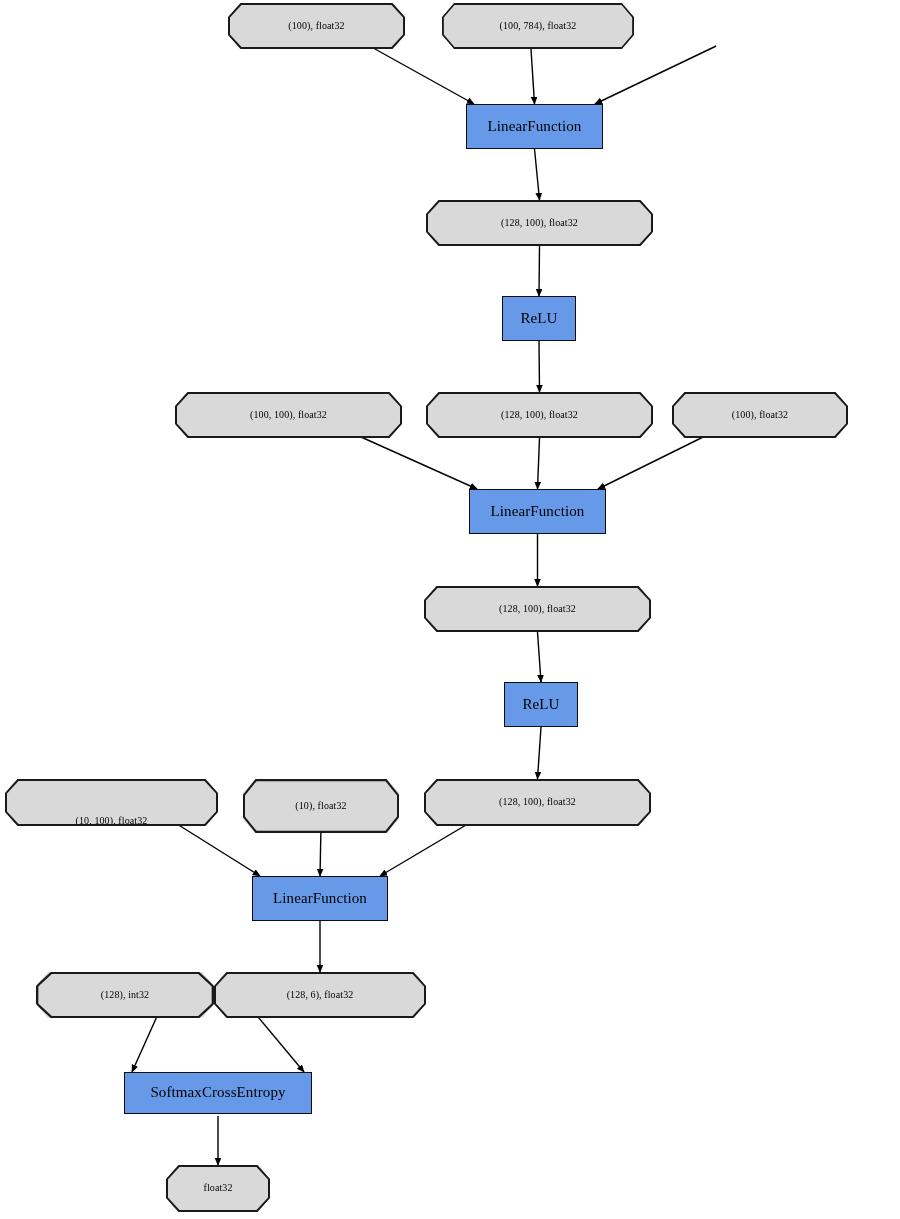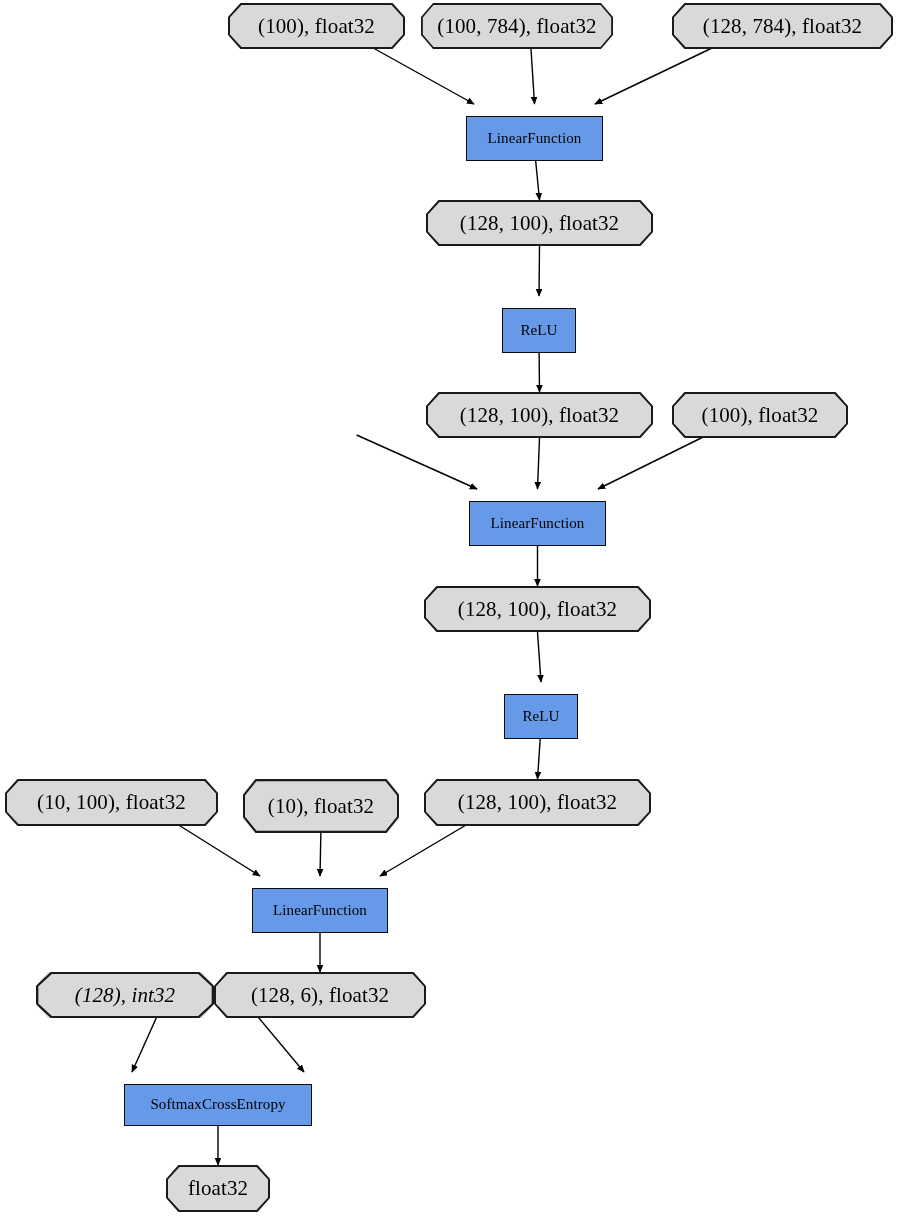--- a/index.html
+++ b/index.html
@@ -29,21 +29,21 @@
     display: flex;
     align-items: center;
     justify-content: center;
     text-align: center;
     line-height: 1.05;
     color: #000000;
     white-space: nowrap;
   }
   .node-label {
     display: block;
-    font-size: 21px;
+    font-size: 10px;
     letter-spacing: 0.1px;
   }
   
   .node.var {
     background: #d9d9d9;
     border: 0;
     -webkit-clip-path: polygon(
         12px 0, calc(100% - 12px) 0,
         100% 14px, 100% calc(100% - 14px),
         calc(100% - 12px) 100%, 12px 100%,
@@ -58,21 +58,20 @@
     position: absolute;
     left: 0; top: 0;
     width: 100%;
     height: 100%;
     pointer-events: none;
   }
   
   .node.func {
     background: #6699e8;
     border: 1px solid #0c0c0c;
-    margin-top: 12px;
   }
   .node.func .node-label {
     font-size: 15px;
   }
 </style>
 </head>
 <body>
 
 <div id="graph">
 
@@ -104,46 +103,46 @@
         <line x1="218.0" y1="1116.0" x2="218.0" y2="1165.0" marker-end="url(#arrow)"></line>
       </g>
   </svg>
 
   <div class="node var" style="left: 228px; top: 3px; width: 177px; height: 46px;">
     <span class="node-label">(100), float32</span>
   <svg class="oct-border" viewBox="0 0 177 46" preserveAspectRatio="none">
         <polygon points="13,1 164,1 176,14 176,32 164,45 13,45 1,32 1,14" fill="none" stroke="#1a1a1a" stroke-width="2"></polygon>
       </svg>
     </div>
-  <div class="node var" style="left: 421px; top: 3px; width: 192px; height: 46px;">
+  <div class="node var" style="left: 442px; top: 3px; width: 192px; height: 46px;">
     <span class="node-label">(100, 784), float32</span>
   <svg class="oct-border" viewBox="0 0 208 46" preserveAspectRatio="none">
         <polygon points="13,1 195,1 207,14 207,32 195,45 13,45 1,32 1,14" fill="none" stroke="#1a1a1a" stroke-width="2"></polygon>
       </svg>
     </div>
-  <div class="node var" style="left: 672px; top: 3px; width: 221px; height: 46px;">
-    <span class="node-label">(128, 784), float32</span>
-  <svg class="oct-border" viewBox="0 0 221 46" preserveAspectRatio="none">
-        <polygon points="13,1 208,1 220,14 220,32 208,45 13,45 1,32 1,14" fill="none" stroke="#1a1a1a" stroke-width="2"></polygon>
-      </svg>
-    </div>
 
   <div class="node func" style="left: 466px; top: 104px; width: 137px; height: 45px;">
     <span class="node-label">LinearFunction</span>
   </div>
   <div class="node var" style="left: 426px; top: 200px; width: 227px; height: 46px;">
     <span class="node-label">(128, 100), float32</span>
   <svg class="oct-border" viewBox="0 0 227 46" preserveAspectRatio="none">
         <polygon points="13,1 214,1 226,14 226,32 214,45 13,45 1,32 1,14" fill="none" stroke="#1a1a1a" stroke-width="2"></polygon>
       </svg>
     </div>
   <div class="node func" style="left: 502px; top: 296px; width: 74px; height: 45px;">
     <span class="node-label">ReLU</span>
   </div>
 
+  <div class="node var" style="left: 175px; top: 392px; width: 227px; height: 46px;">
+    <span class="node-label">(100, 100), float32</span>
+  <svg class="oct-border" viewBox="0 0 227 46" preserveAspectRatio="none">
+        <polygon points="13,1 214,1 226,14 226,32 214,45 13,45 1,32 1,14" fill="none" stroke="#1a1a1a" stroke-width="2"></polygon>
+      </svg>
+    </div>
   <div class="node var" style="left: 426px; top: 392px; width: 227px; height: 46px;">
     <span class="node-label">(128, 100), float32</span>
   <svg class="oct-border" viewBox="0 0 227 46" preserveAspectRatio="none">
         <polygon points="13,1 214,1 226,14 226,32 214,45 13,45 1,32 1,14" fill="none" stroke="#1a1a1a" stroke-width="2"></polygon>
       </svg>
     </div>
   <div class="node var" style="left: 672px; top: 392px; width: 176px; height: 46px;">
     <span class="node-label">(100), float32</span>
   <svg class="oct-border" viewBox="0 0 176 46" preserveAspectRatio="none">
         <polygon points="13,1 163,1 175,14 175,32 163,45 13,45 1,32 1,14" fill="none" stroke="#1a1a1a" stroke-width="2"></polygon>
@@ -156,21 +155,21 @@
   <div class="node var" style="left: 424px; top: 586px; width: 227px; height: 46px;">
     <span class="node-label">(128, 100), float32</span>
   <svg class="oct-border" viewBox="0 0 227 46" preserveAspectRatio="none">
         <polygon points="13,1 214,1 226,14 226,32 214,45 13,45 1,32 1,14" fill="none" stroke="#1a1a1a" stroke-width="2"></polygon>
       </svg>
     </div>
   <div class="node func" style="left: 504px; top: 682px; width: 74px; height: 45px;">
     <span class="node-label">ReLU</span>
   </div>
 
-  <div class="node var" style="left: 5px; top: 779px; width: 213px; height: 47px;">
+  <div class="node var" style="left: 5px; top: 779px; width: 213px; height: 47px; align-items: flex-end;">
     <span class="node-label">(10, 100), float32</span>
   <svg class="oct-border" viewBox="0 0 213 47" preserveAspectRatio="none">
         <polygon points="13,1 200,1 212,14 212,33 200,46 13,46 1,33 1,14" fill="none" stroke="#1a1a1a" stroke-width="2"></polygon>
       </svg>
     </div>
   <div class="node var" style="left: 243px; top: 779px; width: 156px; height: 54px;">
     <span class="node-label">(10), float32</span>
   <svg class="oct-border" viewBox="0 0 156 47" preserveAspectRatio="none">
         <polygon points="13,1 143,1 155,14 155,33 143,46 13,46 1,33 1,14" fill="none" stroke="#1a1a1a" stroke-width="2"></polygon>
       </svg>
@@ -179,21 +178,21 @@
     <span class="node-label">(128, 100), float32</span>
   <svg class="oct-border" viewBox="0 0 227 47" preserveAspectRatio="none">
         <polygon points="13,1 214,1 226,14 226,33 214,46 13,46 1,33 1,14" fill="none" stroke="#1a1a1a" stroke-width="2"></polygon>
       </svg>
     </div>
 
   <div class="node func" style="left: 252px; top: 876px; width: 136px; height: 45px;">
     <span class="node-label">LinearFunction</span>
   </div>
 
-  <div class="node var" style="left: 36px; top: 972px; width: 178px; height: 46px; font-style: italic;">
+  <div class="node var" style="left: 36px; top: 972px; width: 178px; height: 46px;">
     <span class="node-label">(128), int32</span>
   <svg class="oct-border" viewBox="0 0 152 46" preserveAspectRatio="none">
         <polygon points="13,1 139,1 151,14 151,32 139,45 13,45 1,32 1,14" fill="none" stroke="#1a1a1a" stroke-width="2"></polygon>
       </svg>
     </div>
   <div class="node var" style="left: 214px; top: 972px; width: 212px; height: 46px;">
     <span class="node-label">(128, 6), float32</span>
   <svg class="oct-border" viewBox="0 0 212 46" preserveAspectRatio="none">
         <polygon points="13,1 199,1 211,14 211,32 199,45 13,45 1,32 1,14" fill="none" stroke="#1a1a1a" stroke-width="2"></polygon>
       </svg>

